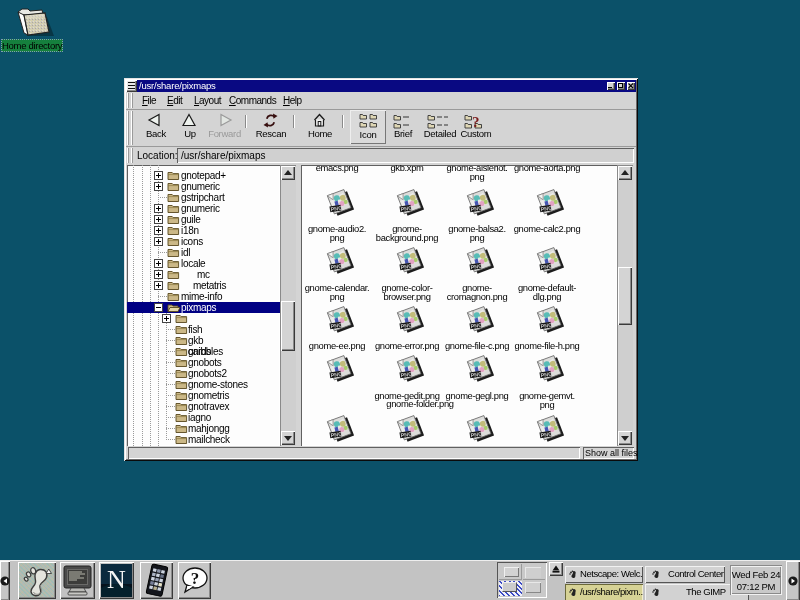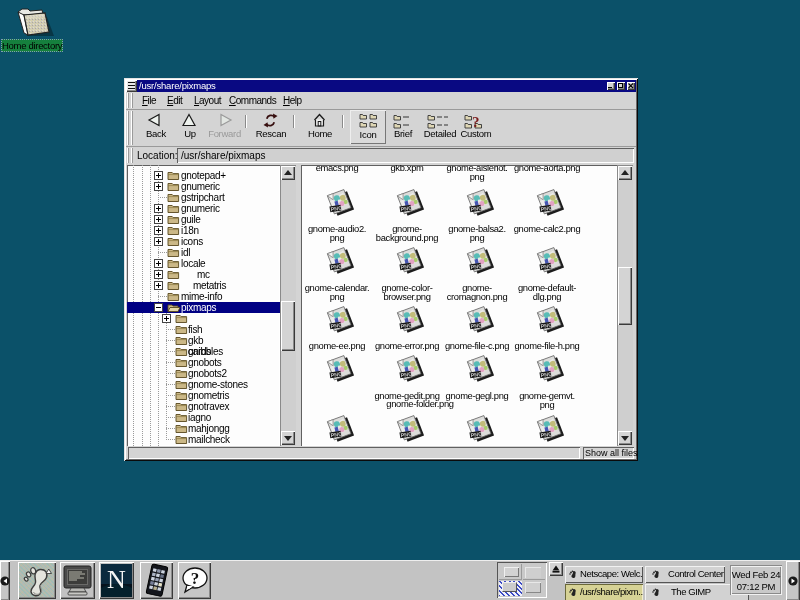--- a/index.html
+++ b/index.html
@@ -563,21 +563,21 @@
 
   <div class="task" style="left:565px; top:5px; width:78px;"><svg class="abs" style="left:3px; top:3px;" width="11" height="11" viewBox="0 0 11 11">
         <use href="#minifoot"></use>
       </svg><span style="margin-left:15px;">Netscape: Welc...</span></div>
   <div class="task" style="left:645px; top:5px; width:80px;"><svg class="abs" style="left:6px; top:3px;" width="11" height="11" viewBox="0 0 11 11">
         <use href="#minifoot"></use>
       </svg><span style="margin-left:23px;">Control Center</span></div>
   <div class="task" style="left:565px; top:23px; width:78px; background:#d6d295; box-shadow: inset 1px 1px 0 #6a683a, inset -1px -1px 0 #f0eccc;"><svg class="abs" style="left:3px; top:3px;" width="11" height="11" viewBox="0 0 11 11">
         <use href="#minifoot"></use>
       </svg><span style="margin-left:15px;">/usr/share/pixm...</span></div>
-  <div class="task" style="left:645px; top:23px; width:104px;"><svg class="abs" style="left:6px; top:3px;" width="11" height="11" viewBox="0 0 11 11">
+  <div class="task" style="left:645px; top:23px; width:104px;padding-left:15px;"><svg class="abs" style="left:6px; top:3px;" width="11" height="11" viewBox="0 0 11 11">
         <use href="#minifoot"></use>
       </svg><span style="margin-left:26px;">The GIMP</span></div>
 
   <div class="abs" style="left:730px; top:4px; width:52px; height:30px; background:#c9c9c9; box-shadow: inset 1px 1px 0 #8a8a8a, inset -1px -1px 0 #f2f2f2, inset 2px 2px 0 #f2f2f2, inset -2px -2px 0 #8a8a8a;">
     <div class="abs" style="left:0px; top:5px; width:52px; text-align:center; font-size:9.5px; letter-spacing:-0.3px; line-height:10px; color:#000; white-space:nowrap;">Wed Feb 24</div>
     <div class="abs" style="left:0px; top:17px; width:52px; text-align:center; font-size:9.5px; letter-spacing:-0.3px; line-height:10px; color:#000; white-space:nowrap;">07:12 PM</div>
   </div>
 
   <div class="abs btn" style="left:786px; top:0px; width:14px; height:40px; background:#c6c6c6;">
     <svg class="abs" style="left:2px; top:14px;" width="10" height="12">

